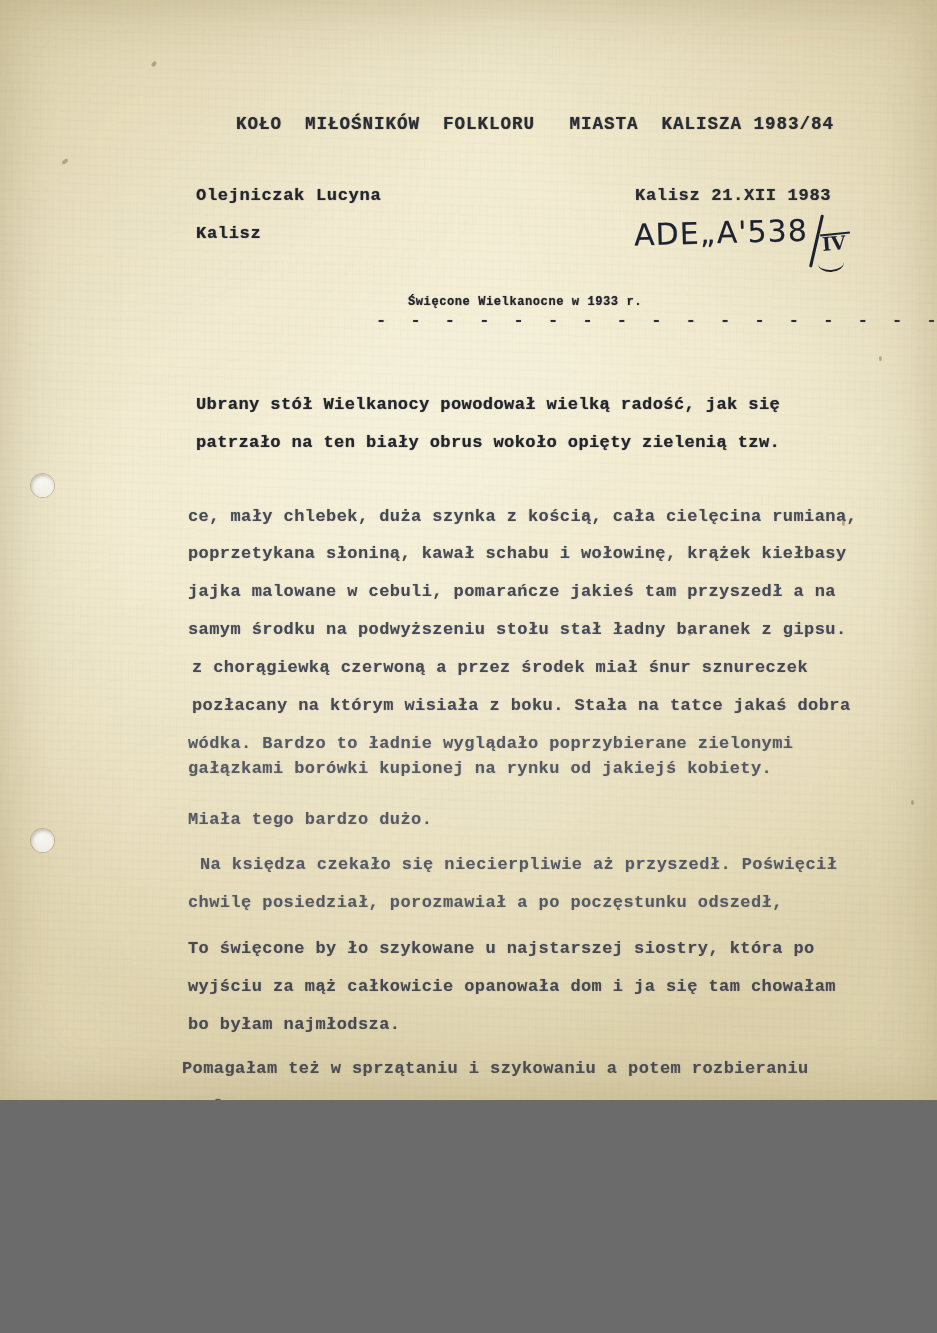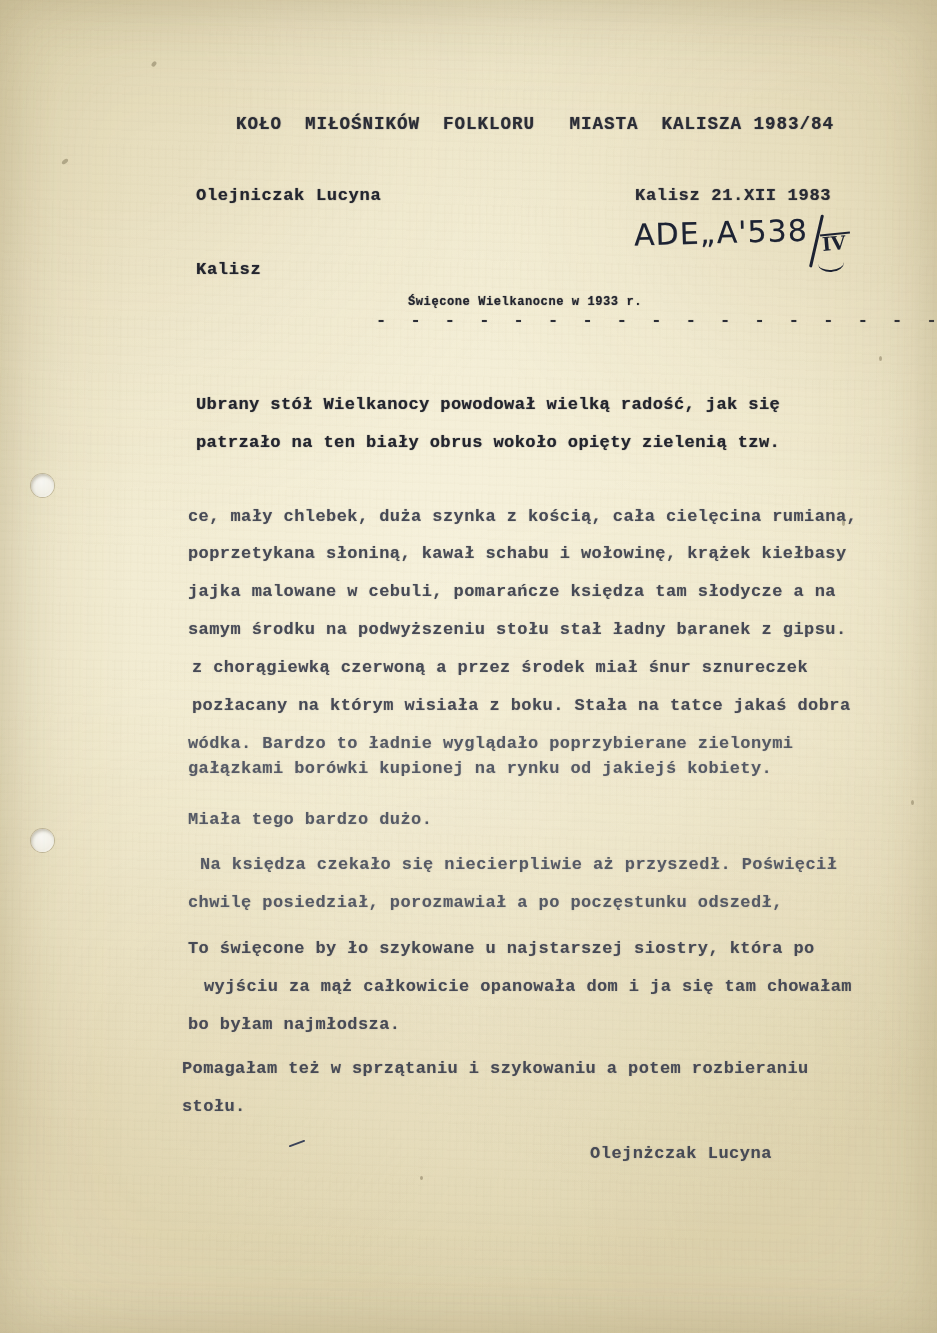--- a/index.html
+++ b/index.html
@@ -5,21 +5,21 @@
 <style>
   html, body {
     margin: 0;
     padding: 0;
     background: #6b6b6b;
   }
 
   .page {
     position: relative;
     width: 937px;
-    height: 1333px;
+    height: 1100px;
     overflow: hidden;
     background: #e5e5e5;
     font-family: "Liberation Mono", "DejaVu Sans Mono", monospace;
     color: #22242c;
   }
 
   
   .paper-base {
     position: absolute;
     inset: 0;
@@ -196,51 +196,51 @@
   <div class="speck" style="left:842px;  top:520px; width:3px; height:6px;"></div>
   <div class="speck" style="left:688px;  top:632px; width:3px; height:4px;"></div>
   <div class="speck" style="left:911px;  top:800px; width:3px; height:5px;"></div>
   <div class="speck" style="left:420px;  top:1176px; width:3px; height:4px;"></div>
   <div class="pen-stray" style="left:296px; top:1135px; width:2px; height:17px;"></div>
 
   <div class="typed heading" style="left:236px; top:114px;">KOŁO  MIŁOŚNIKÓW  FOLKLORU   MIASTA  KALISZA 1983/84</div>
 
   <div class="typed addr ink-dark" style="left:196px; top:186px;">Olejniczak Lucyna</div>
 
-  <div class="typed addr ink-dark" style="left:196px; top:224px;margin-top:36px;">Kalisz</div>
+  <div class="typed addr ink-dark" style="left:196px; top:224px;">Kalisz</div>
 
   <div class="typed addr" style="left:635px; top:186px;">Kalisz 21.XII 1983</div>
 
   <div class="handwriting" style="left:634px; top:215px;">ADE„A'538</div>
   <div class="hw-slash" style="left:815px; top:214px;"></div>
   <div class="hw-roman" style="left:822px; top:232px;">IV</div>
   <div class="hw-roman-bar" style="left:820px; top:233px;"></div>
   <div class="hw-tail" style="left:818px; top:254px;"></div>
 
   <div class="typed subject ink-dark" style="left:408px; top:295px;">Święcone Wielkanocne w 1933 r.</div>
 
   <div class="dash-rule" style="left:376px; top:311px;">- - - - - - - - - - - - - - - - - -</div>
 
   <div class="typed body-line ink-dark" style="left:196px; top:434px;">patrzało na ten biały obrus wokoło opięty zielenią tzw.</div>
   <div class="typed body-line ink-dark" style="left:196px; top:396px;">Ubrany stół Wielkanocy powodował wielką radość, jak się</div>
   <div class="typed body-line ink-light" style="left:188px; top:508px;">ce, mały chlebek, duża szynka z kością, cała cielęcina rumiana,</div>
   <div class="typed body-line ink-light" style="left:188px; top:545px;">poprzetykana słoniną, kawał schabu i wołowinę, krążek kiełbasy</div>
-  <div class="typed body-line ink-light" style="left:188px; top:583px;">jajka malowane w cebuli, pomarańcze księdza tam słodycze a na</div>
+  <div class="typed body-line ink-light" style="left:188px; top:583px;">jajka malowane w cebuli, pomarańcze jakieś tam przyszedł a na</div>
   <div class="typed body-line ink-light" style="left:188px; top:621px;">samym środku na podwyższeniu stołu stał ładny baranek z gipsu.</div>
   <div class="typed body-line ink-light" style="left:192px; top:697px;">pozłacany na którym wisiała z boku. Stała na tatce jakaś dobra</div>
   <div class="typed body-line ink-light" style="left:192px; top:659px;">z chorągiewką czerwoną a przez środek miał śnur sznureczek</div>
   <div class="typed body-line ink-lighter" style="left:188px; top:735px;">wódka. Bardzo to ładnie wyglądało poprzybierane zielonymi</div>
   <div class="typed body-line ink-lighter" style="left:188px; top:760px;text-align:right;">gałązkami borówki kupionej na rynku od jakiejś kobiety.</div>
   <div class="typed body-line ink-lighter" style="left:188px; top:811px;">Miała tego bardzo dużo.</div>
 
   <div class="typed body-line ink-lighter" style="left:188px; top:856px;margin-left:12px;">Na księdza czekało się niecierpliwie aż przyszedł. Poświęcił</div>
   <div class="typed body-line ink-lighter" style="left:188px; top:894px;">chwilę posiedział, porozmawiał a po poczęstunku odszedł,</div>
 
   <div class="typed body-line ink-light" style="left:188px; top:940px;">To święcone by ło szykowane u najstarszej siostry, która po</div>
-  <div class="typed body-line ink-light" style="left:188px; top:978px;margin-left:16px;">wyjściu za mąż całkowicie opanowała dom i ja się tam chowałam</div>
+  <div class="typed body-line ink-light" style="left:188px; top:978px;">wyjściu za mąż całkowicie opanowała dom i ja się tam chowałam</div>
   <div class="typed body-line ink-light" style="left:188px; top:1016px;">bo byłam najmłodsza.</div>
 
   <div class="typed body-line ink-light" style="left:182px; top:1060px;">Pomagałam też w sprzątaniu i szykowaniu a potem rozbieraniu</div>
   <div class="typed body-line ink-light" style="left:182px; top:1098px;">stołu.</div>
 
   <div class="typed signature ink-light" style="left:590px; top:1144px;">Olejnżczak Lucyna</div>
 
   <div class="paper-vignette"></div>
 </div>
 

